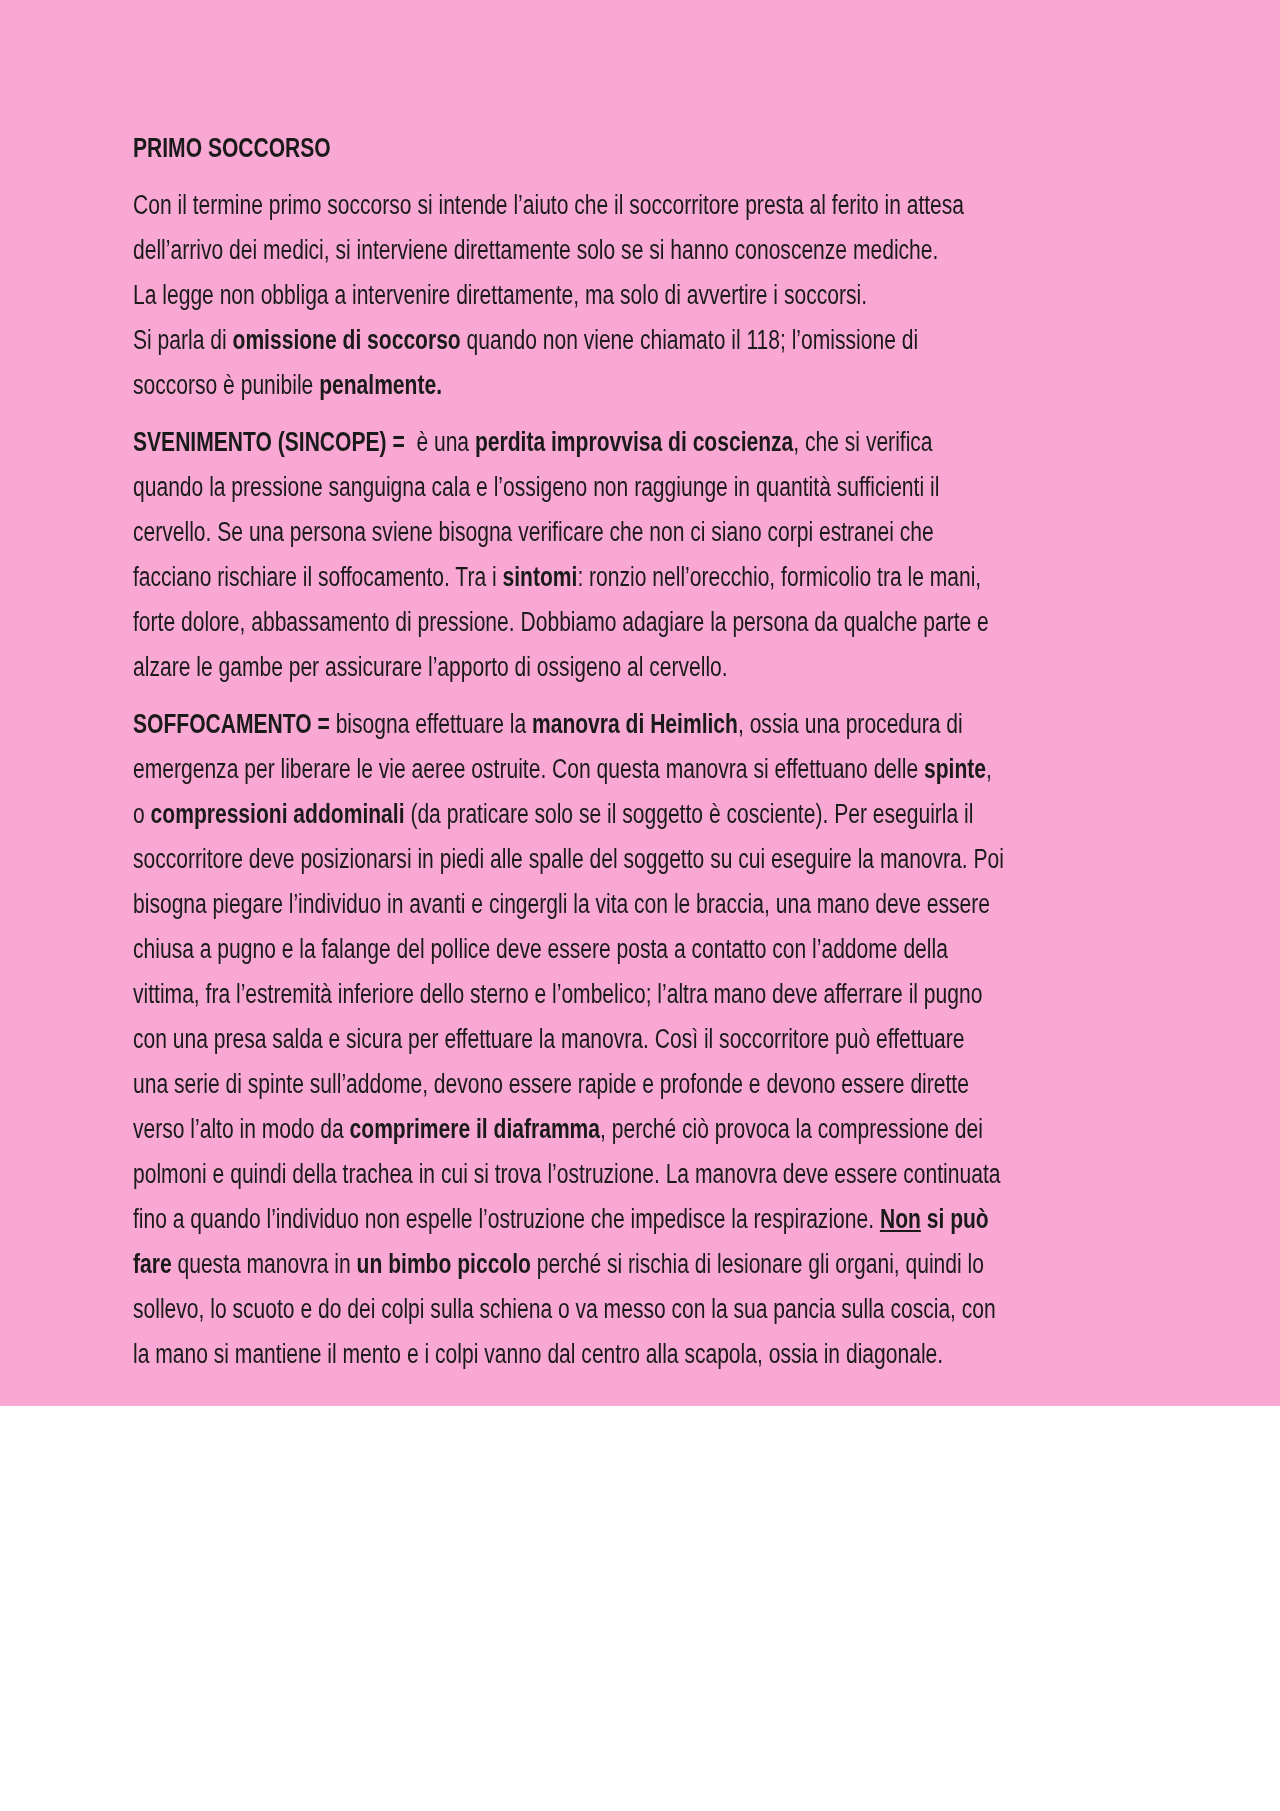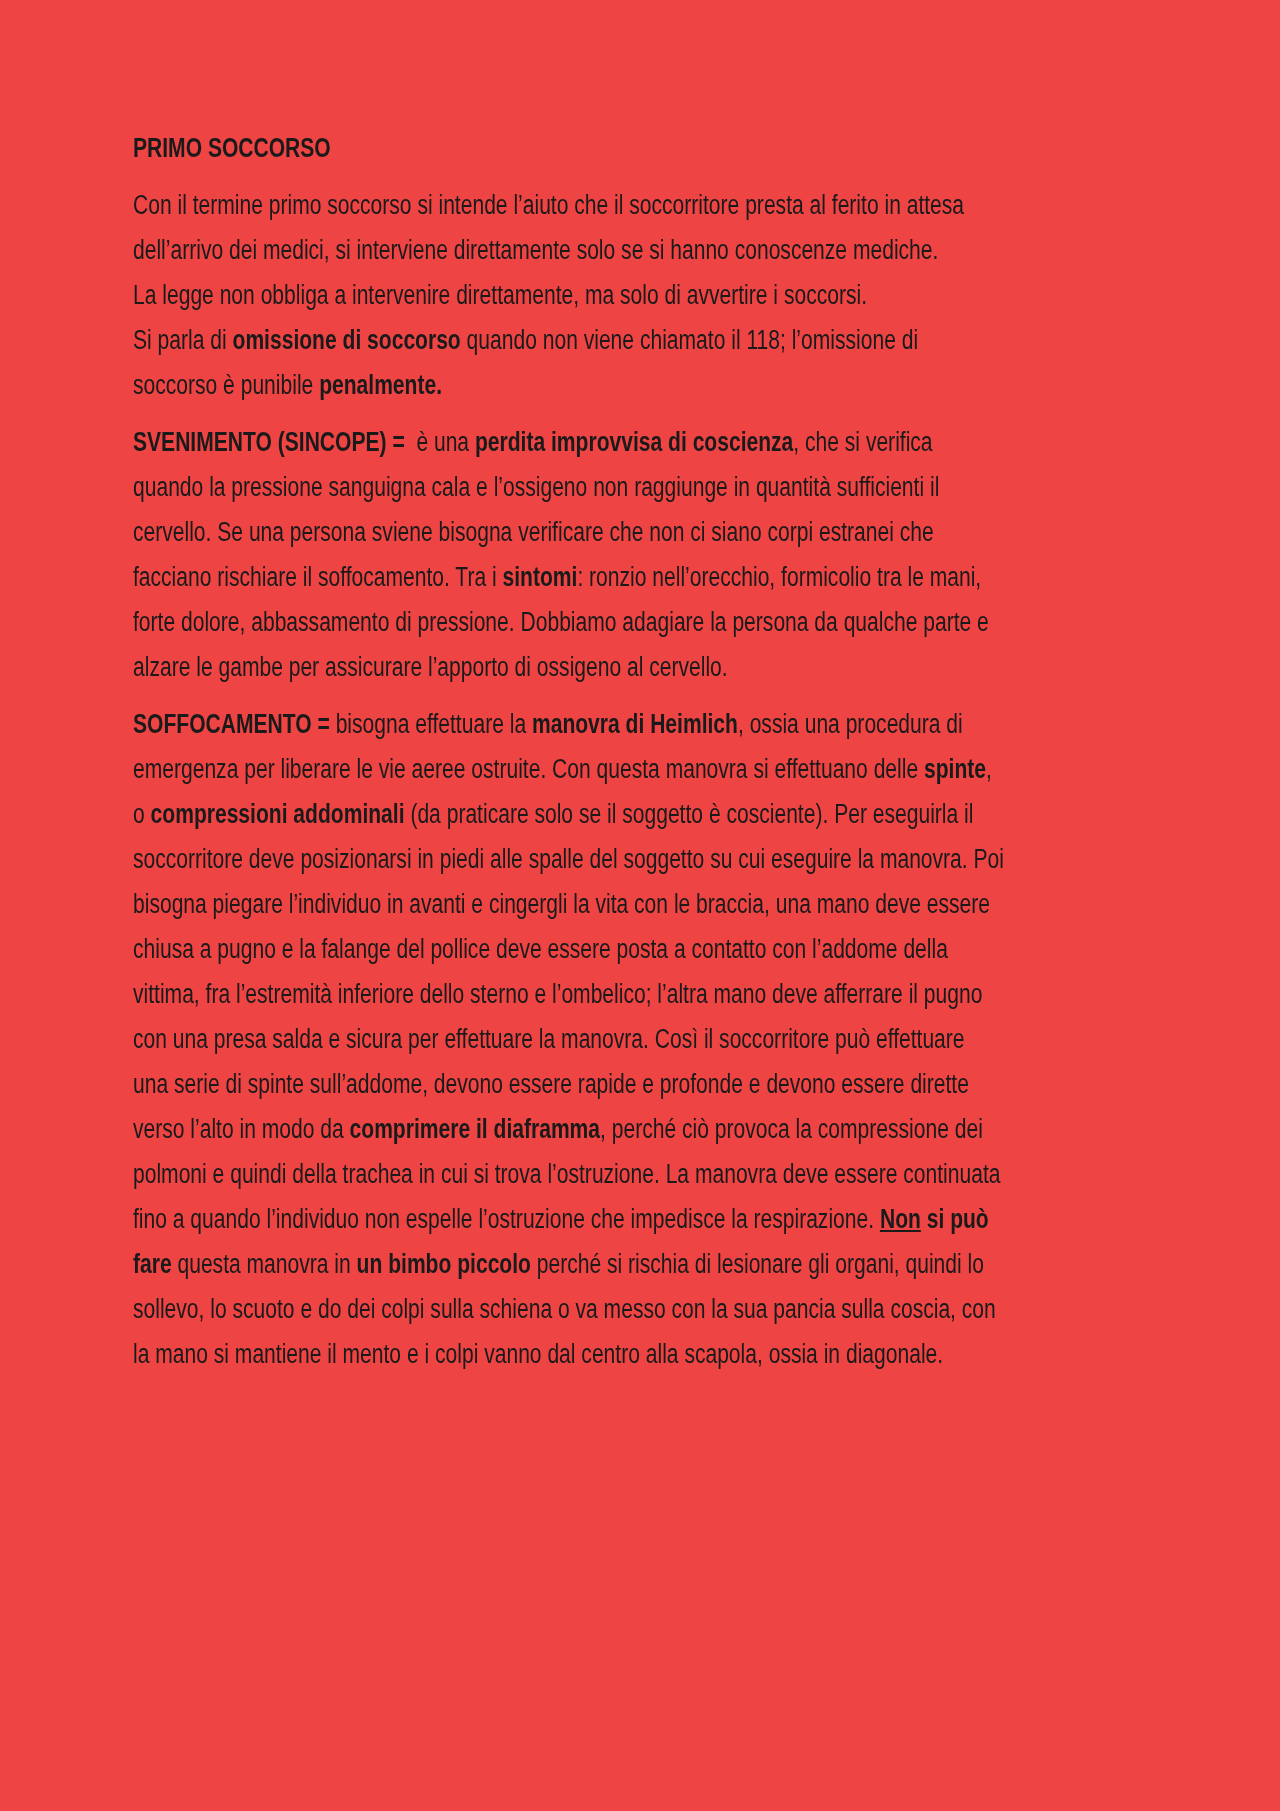--- a/index.html
+++ b/index.html
@@ -3,22 +3,22 @@
 <meta charset="utf-8">
 <style>
   html, body {
     margin: 0;
     padding: 0;
     background: #ffffff;
   }
   .page {
     position: relative;
     width: 1280px;
-    height: 1811px;
-    background: #ef4444;
+    height: 1406px;
+    background: #f9a8d4;
     overflow: hidden;
   }
   
   .doc-content {
     position: absolute;
     left: 133px;
     top: 126px;
     width: 1118px;
     transform: scaleX(0.78);
     transform-origin: 0 0;

